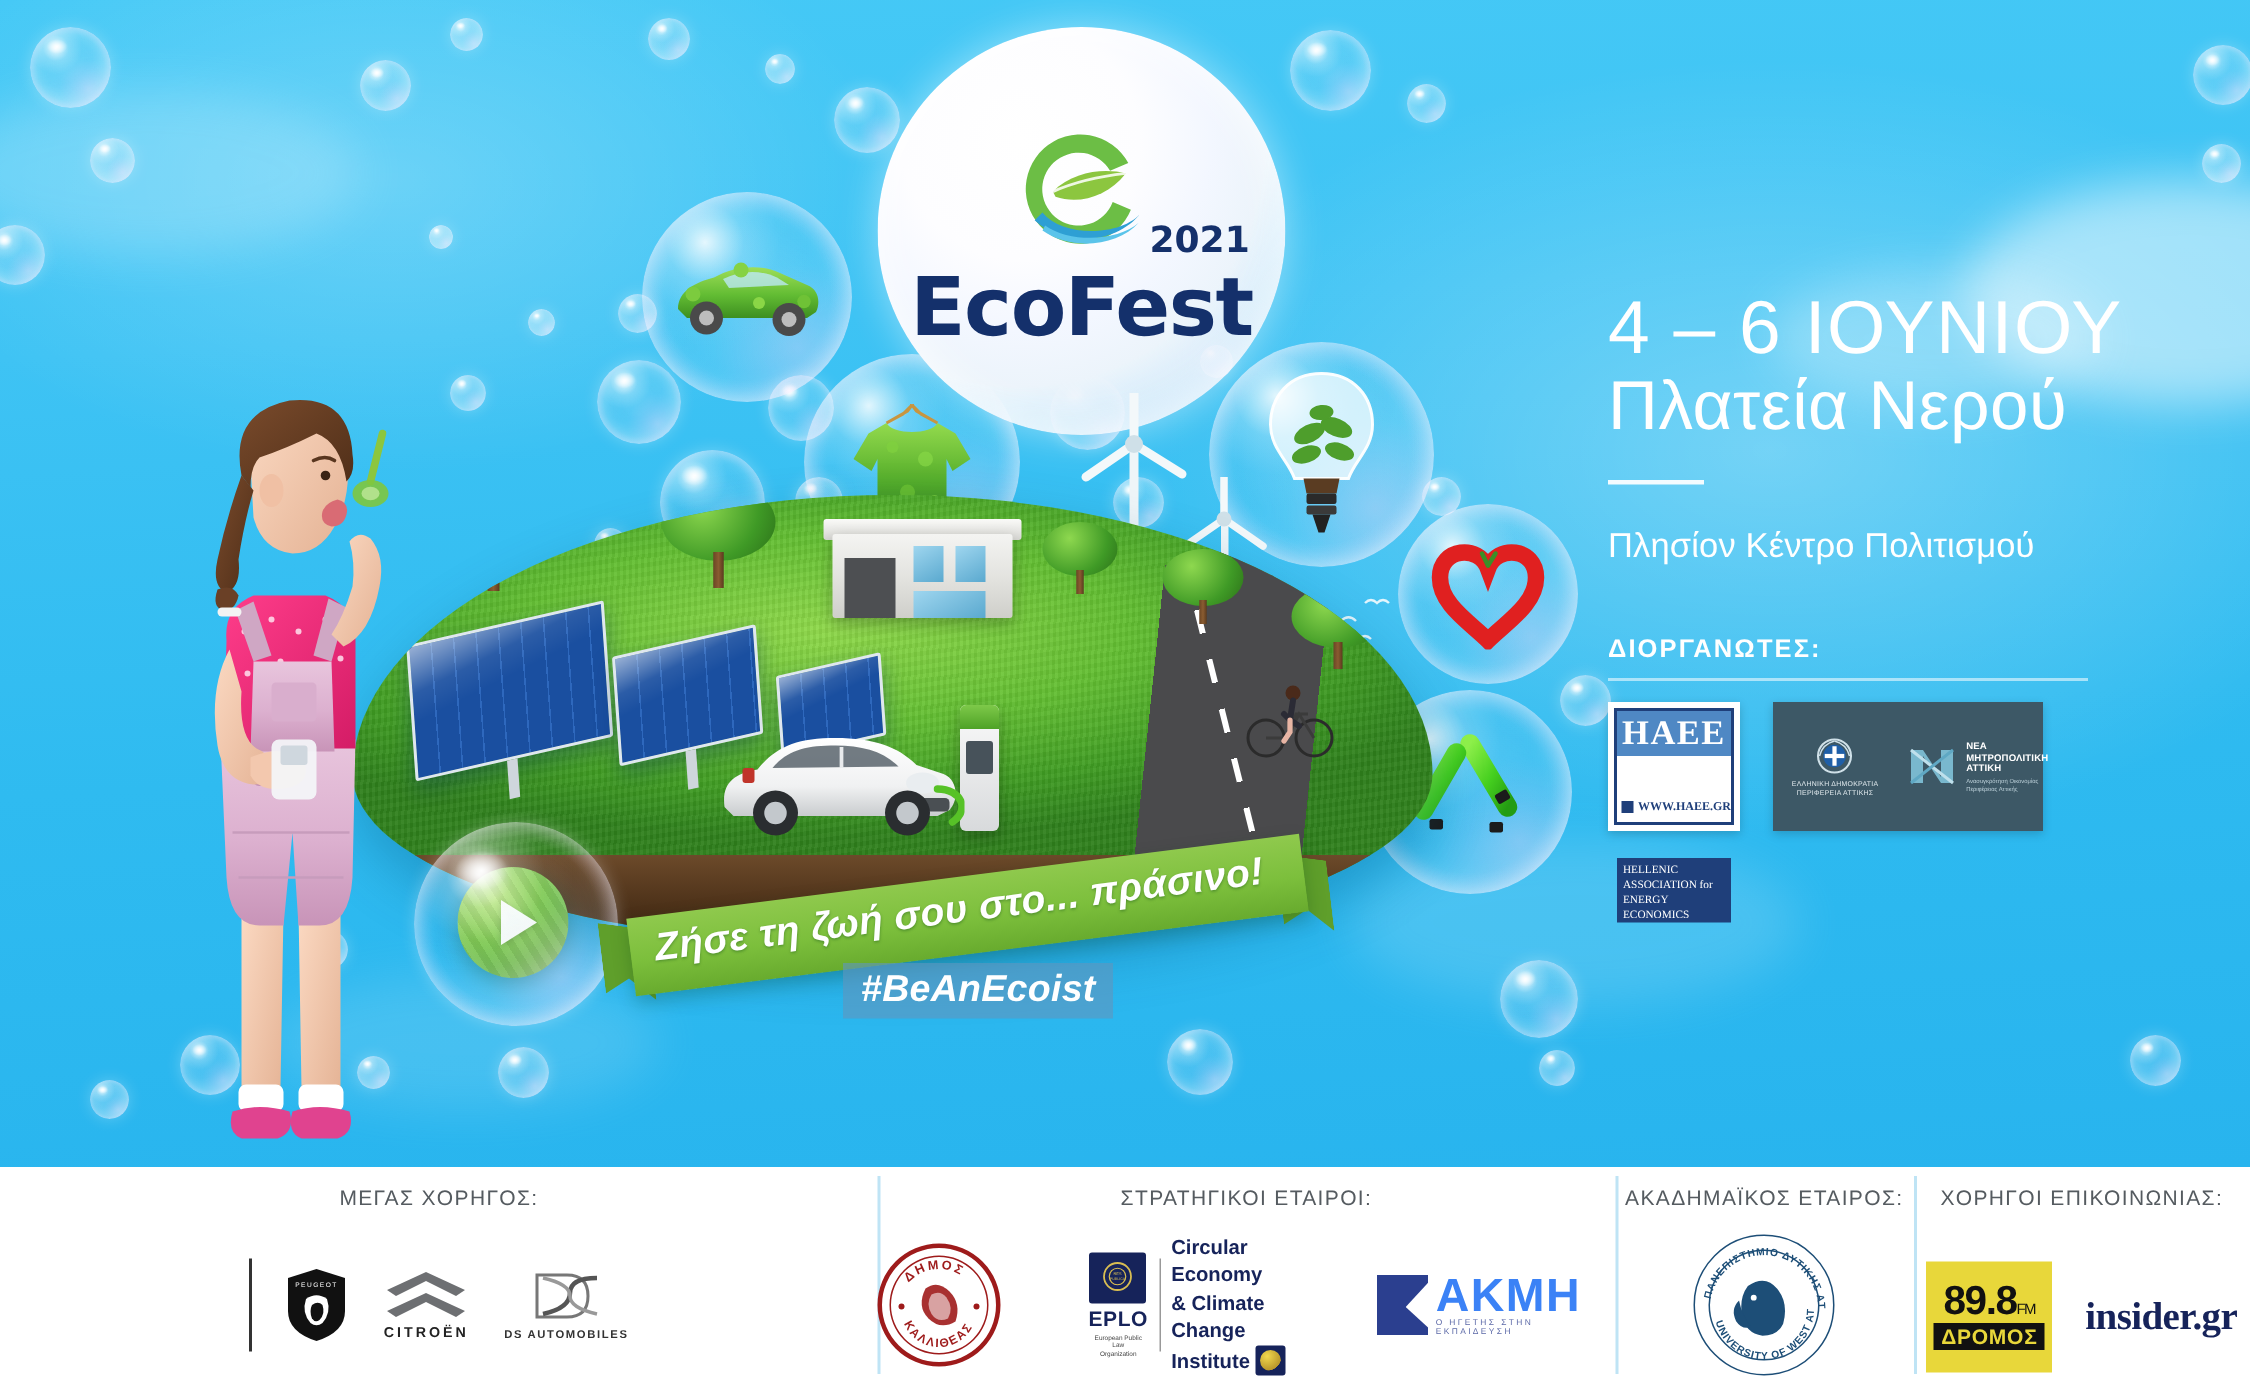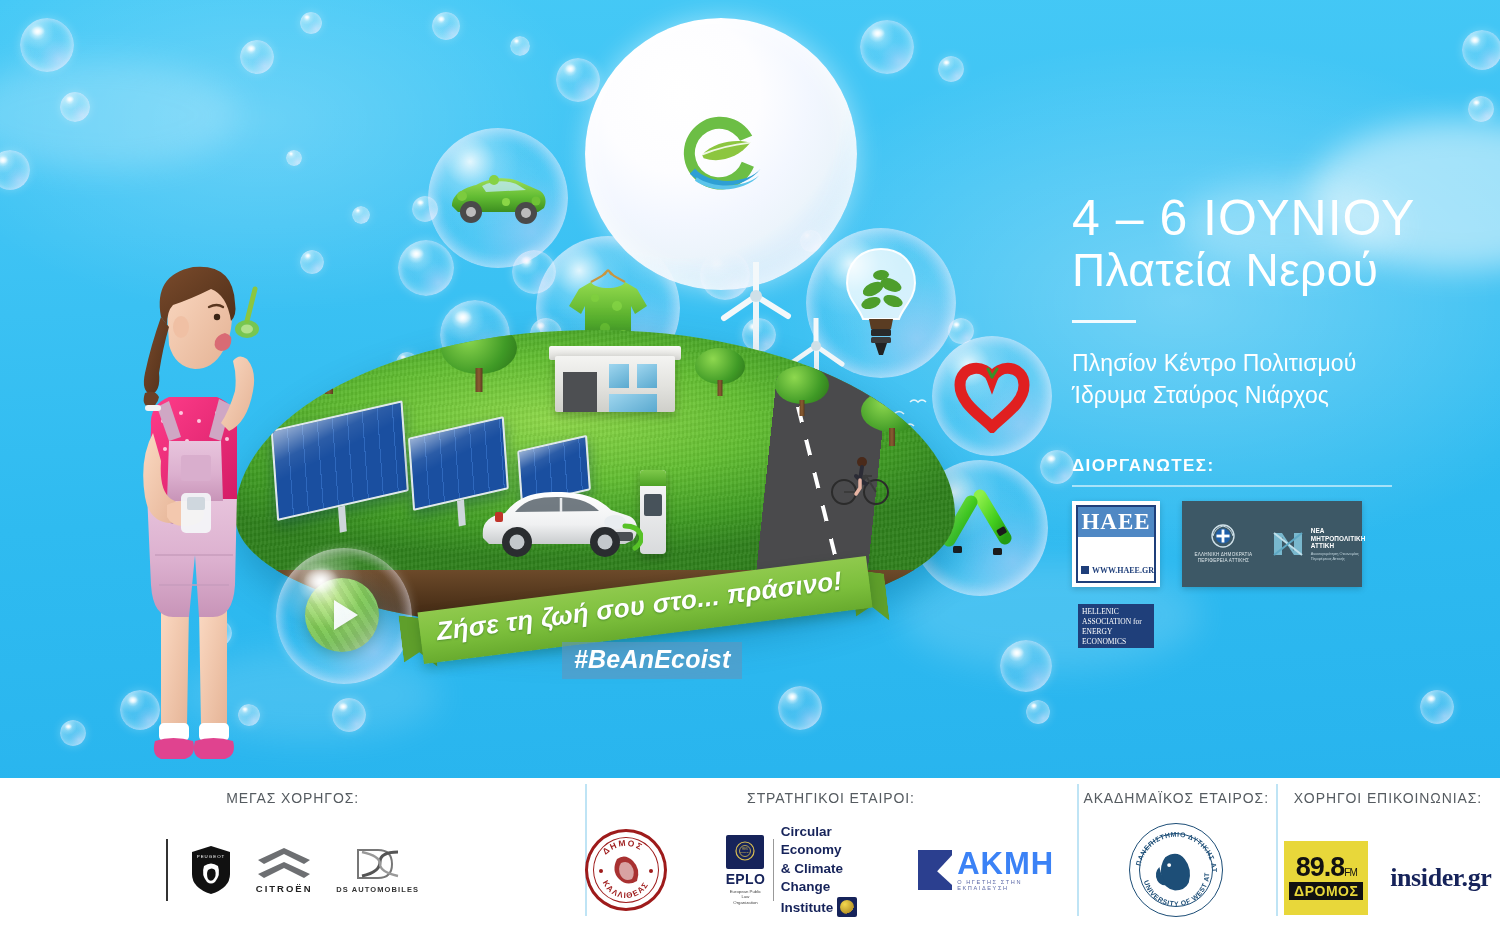--- a/index.html
+++ b/index.html
@@ -450,20 +450,24 @@
     </div>
 
     <div class="logo-bubble">
       <svg class="logo-mark" viewBox="0 0 120 112">
         <path d="M96 36 A42 42 0 1 0 98 72 L84 66 A28 28 0 1 1 82 42 Z" fill="#6cbe45"></path>
         <path d="M38 58 C54 42 78 40 94 44 C80 62 58 68 40 62 Z" fill="#8cc63f"></path>
         <path d="M38 58 C56 50 76 46 94 44" stroke="#ffffff" stroke-width="2.2" fill="none" opacity=".85"></path>
         <path d="M24 80 C44 100 86 100 106 74 C92 92 46 94 30 74 Z" fill="#2e9fd4"></path>
         <path d="M30 88 C52 104 88 100 104 82 C88 96 52 98 32 84 Z" fill="#5bc4ea"></path>
       </svg>
+      <div class="logo-word">
+        <span class="logo-year">2021</span>
+        <span class="logo-text">EcoFest</span>
+      </div>
     </div>
 
     <svg style="position:absolute;left:718px;top:262px;width:78px;height:170px;" viewBox="0 0 78 170">
       <rect x="35" y="34" width="6" height="134" fill="#eef5f8"></rect>
       <g stroke="#f3f8fa" stroke-width="6" stroke-linecap="round" fill="none">
         <path d="M38 34 L38 0"></path>
           <path d="M38 34 L70 54"></path>
           <path d="M38 34 L6 56"></path>
       </g>
       <circle cx="38" cy="34" r="6" fill="#cfe0e8"></circle>
@@ -672,21 +676,20 @@
       <div class="band"></div>
       <div class="slogan">Ζήσε τη ζωή σου στο... πράσινο!</div>
     </div>
     <div class="hashtag">#BeAnEcoist</div>
 
     <div class="info">
       <div class="date-line">4 – 6 ΙΟΥΝΙΟΥ</div>
       <div class="place-line">Πλατεία Νερού</div>
       <div class="rule-short"></div>
       <div class="near-1">Πλησίον Κέντρο Πολιτισμού</div>
-      <div class="near-2">Ίδρυμα Σταύρος Νιάρχος</div>
 
       <div class="org-label">ΔΙΟΡΓΑΝΩΤΕΣ:</div>
       <div class="org-rule"></div>
 
       <div class="org-row">
 
         <div class="haee">
           <div class="haee-in">
             <div class="haee-top">
                 <span>HAEE</span>

